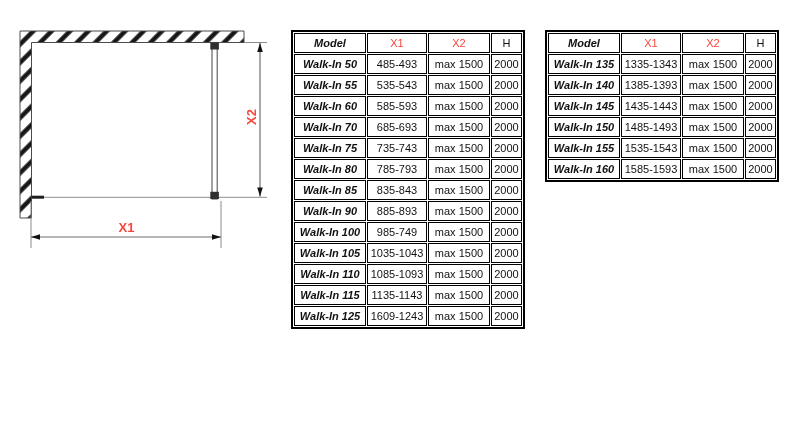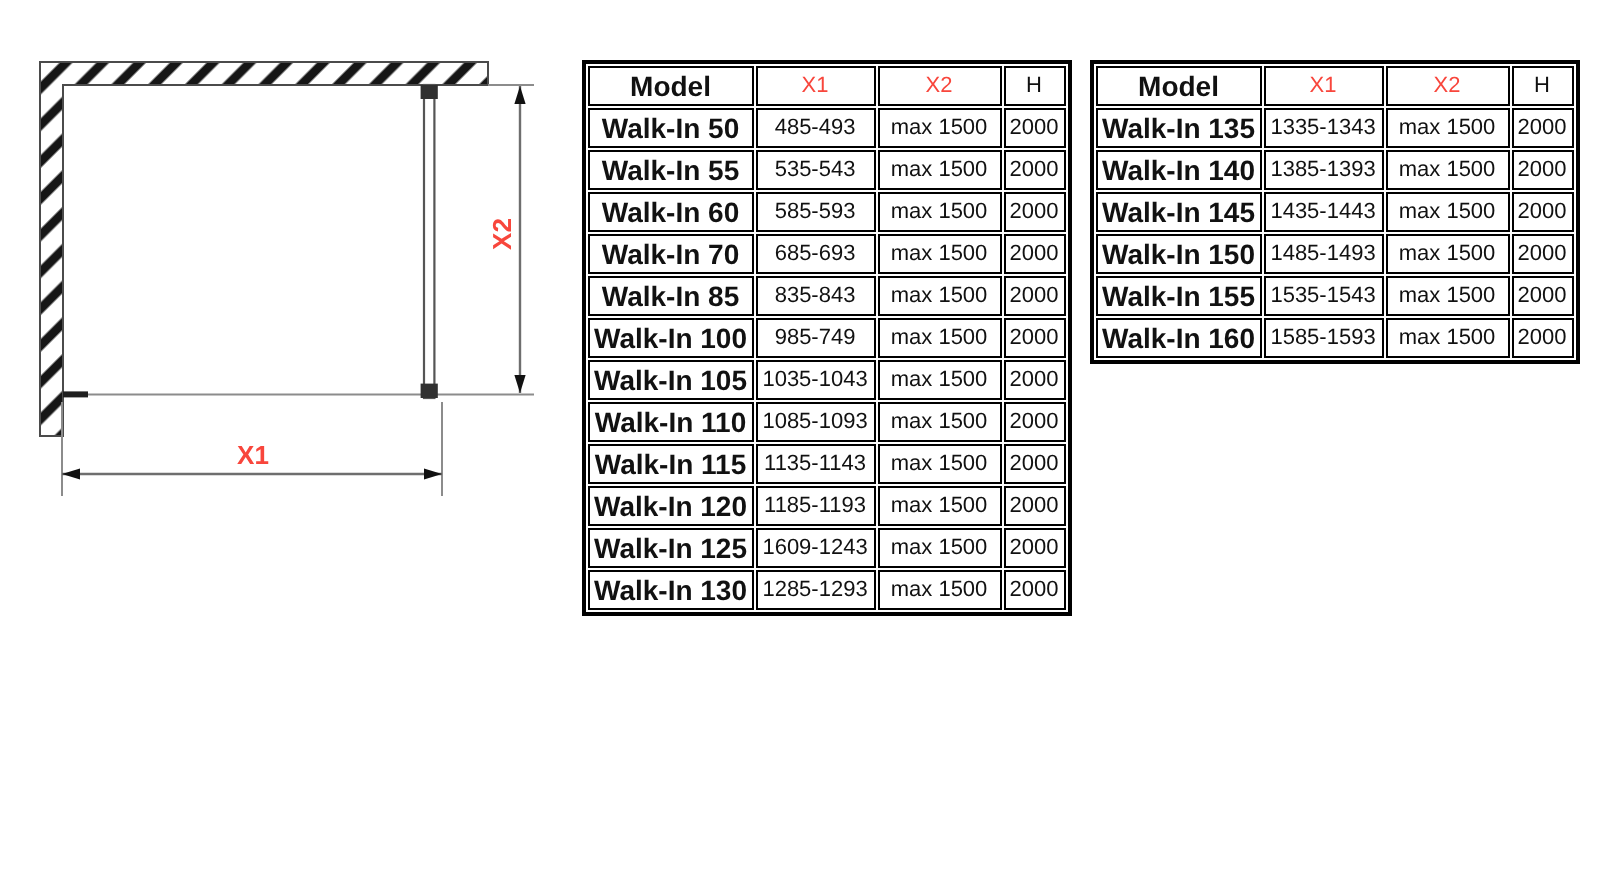--- a/index.html
+++ b/index.html
@@ -18,21 +18,21 @@
   .t2{left:545px;top:30px;}
   .spec-table th,.spec-table td{
     border:1px solid #000;text-align:center;vertical-align:middle;
     height:18px;padding:0 2px;font-size:11px;color:var(--ink);
     white-space:nowrap;overflow:hidden;
   }
   .c-model{width:66px;}
   .c-x1{width:54px;}
   .c-x2{width:56px;}
   .c-h{width:25px;}
-  th.c-model, td.c-model{font-weight:bold;font-size:14px;}
+  th.c-model, td.c-model{font-weight:bold;font-style:italic;font-size:11px;}
   th{font-size:12px;font-weight:normal;}
   th.red{color:var(--accent);}
 </style>
 </head>
 <body>
 
 <div class="canvas">
 
   <svg class="diagram" width="290" height="262" viewBox="0 0 290 262" xmlns="http://www.w3.org/2000/svg">
     <defs>
@@ -93,26 +93,44 @@
           <td class="c-x2">max 1500</td>
           <td class="c-h">2000</td>
         </tr>
         <tr>
           <td class="c-model">Walk-In 70</td>
           <td class="c-x1">685-693</td>
           <td class="c-x2">max 1500</td>
           <td class="c-h">2000</td>
         </tr>
         <tr>
+          <td class="c-model">Walk-In 75</td>
+          <td class="c-x1">735-743</td>
+          <td class="c-x2">max 1500</td>
+          <td class="c-h">2000</td>
+        </tr>
+        <tr>
+          <td class="c-model">Walk-In 80</td>
+          <td class="c-x1">785-793</td>
+          <td class="c-x2">max 1500</td>
+          <td class="c-h">2000</td>
+        </tr>
+        <tr>
           <td class="c-model">Walk-In 85</td>
           <td class="c-x1">835-843</td>
           <td class="c-x2">max 1500</td>
           <td class="c-h">2000</td>
         </tr>
         <tr>
+          <td class="c-model">Walk-In 90</td>
+          <td class="c-x1">885-893</td>
+          <td class="c-x2">max 1500</td>
+          <td class="c-h">2000</td>
+        </tr>
+        <tr>
           <td class="c-model">Walk-In 100</td>
           <td class="c-x1">985-749</td>
           <td class="c-x2">max 1500</td>
           <td class="c-h">2000</td>
         </tr>
         <tr>
           <td class="c-model">Walk-In 105</td>
           <td class="c-x1">1035-1043</td>
           <td class="c-x2">max 1500</td>
           <td class="c-h">2000</td>
@@ -123,34 +141,22 @@
           <td class="c-x2">max 1500</td>
           <td class="c-h">2000</td>
         </tr>
         <tr>
           <td class="c-model">Walk-In 115</td>
           <td class="c-x1">1135-1143</td>
           <td class="c-x2">max 1500</td>
           <td class="c-h">2000</td>
         </tr>
         <tr>
-          <td class="c-model">Walk-In 120</td>
-          <td class="c-x1">1185-1193</td>
-          <td class="c-x2">max 1500</td>
-          <td class="c-h">2000</td>
-        </tr>
-        <tr>
           <td class="c-model">Walk-In 125</td>
           <td class="c-x1">1609-1243</td>
-          <td class="c-x2">max 1500</td>
-          <td class="c-h">2000</td>
-        </tr>
-        <tr>
-          <td class="c-model">Walk-In 130</td>
-          <td class="c-x1">1285-1293</td>
           <td class="c-x2">max 1500</td>
           <td class="c-h">2000</td>
         </tr>
       </tbody>
   </table>
 
   <table class="spec-table t2">
     <thead>
       <tr>
         <th class="c-model">Model</th>

